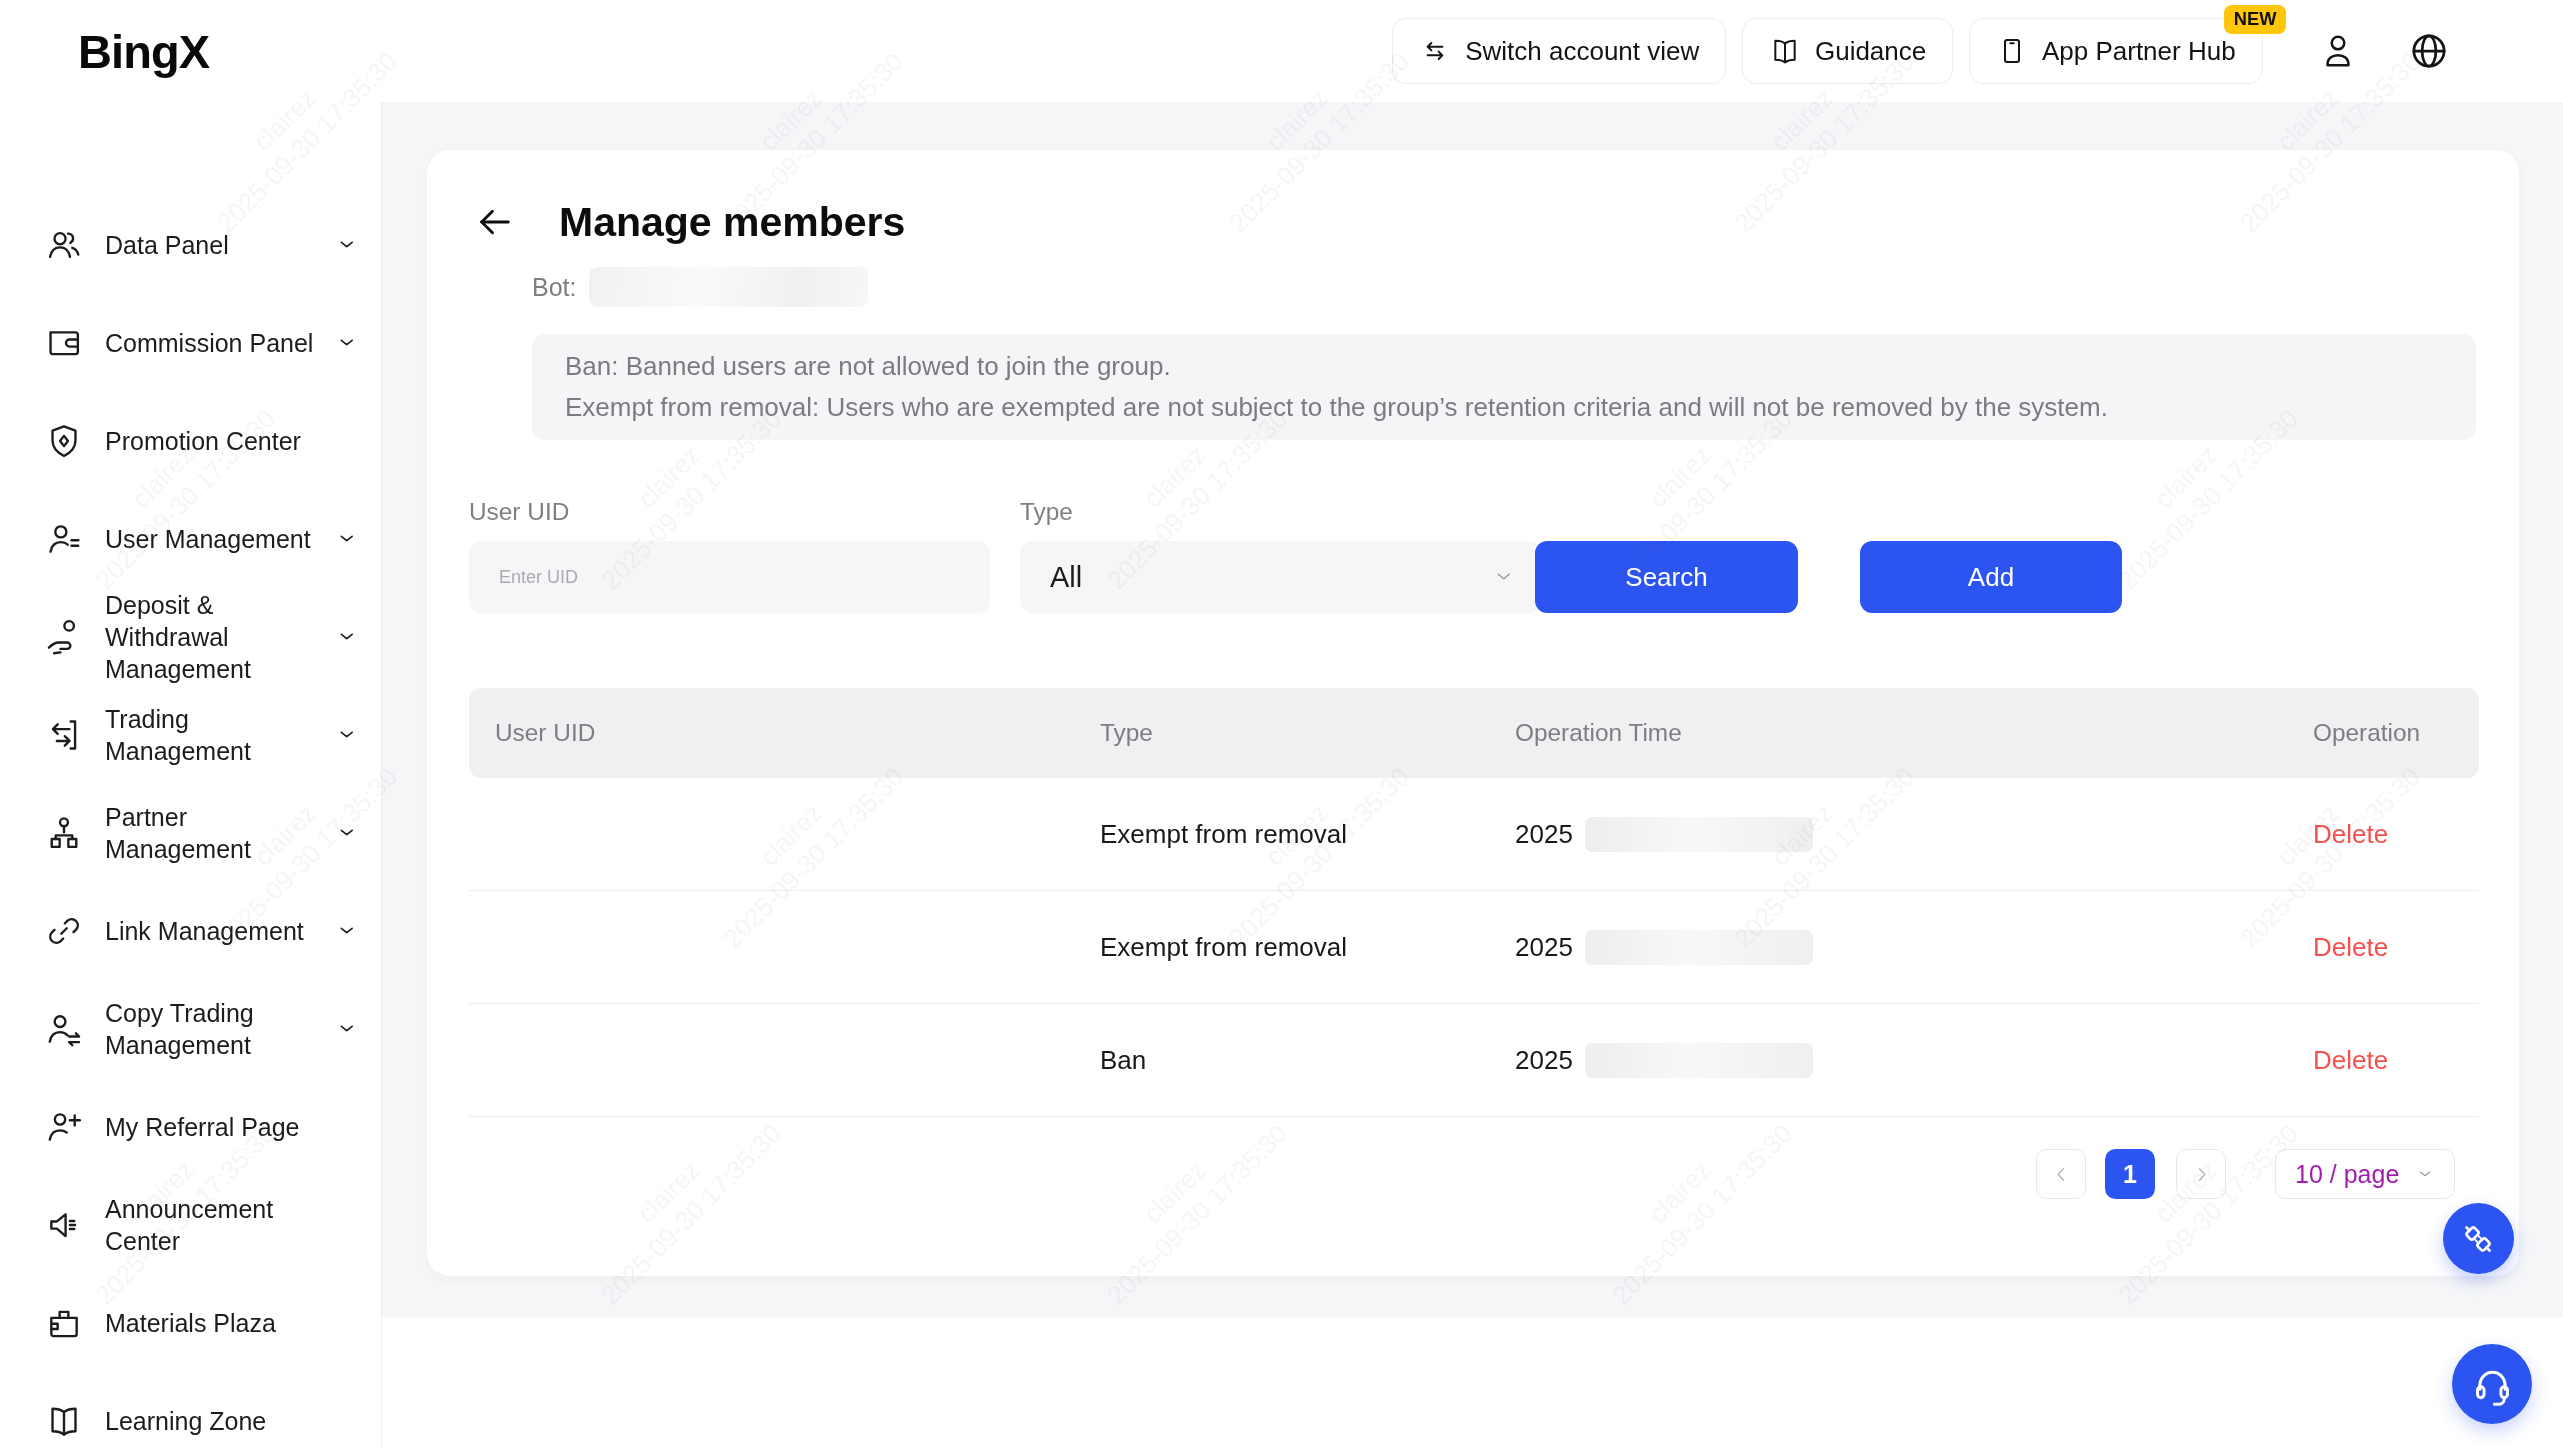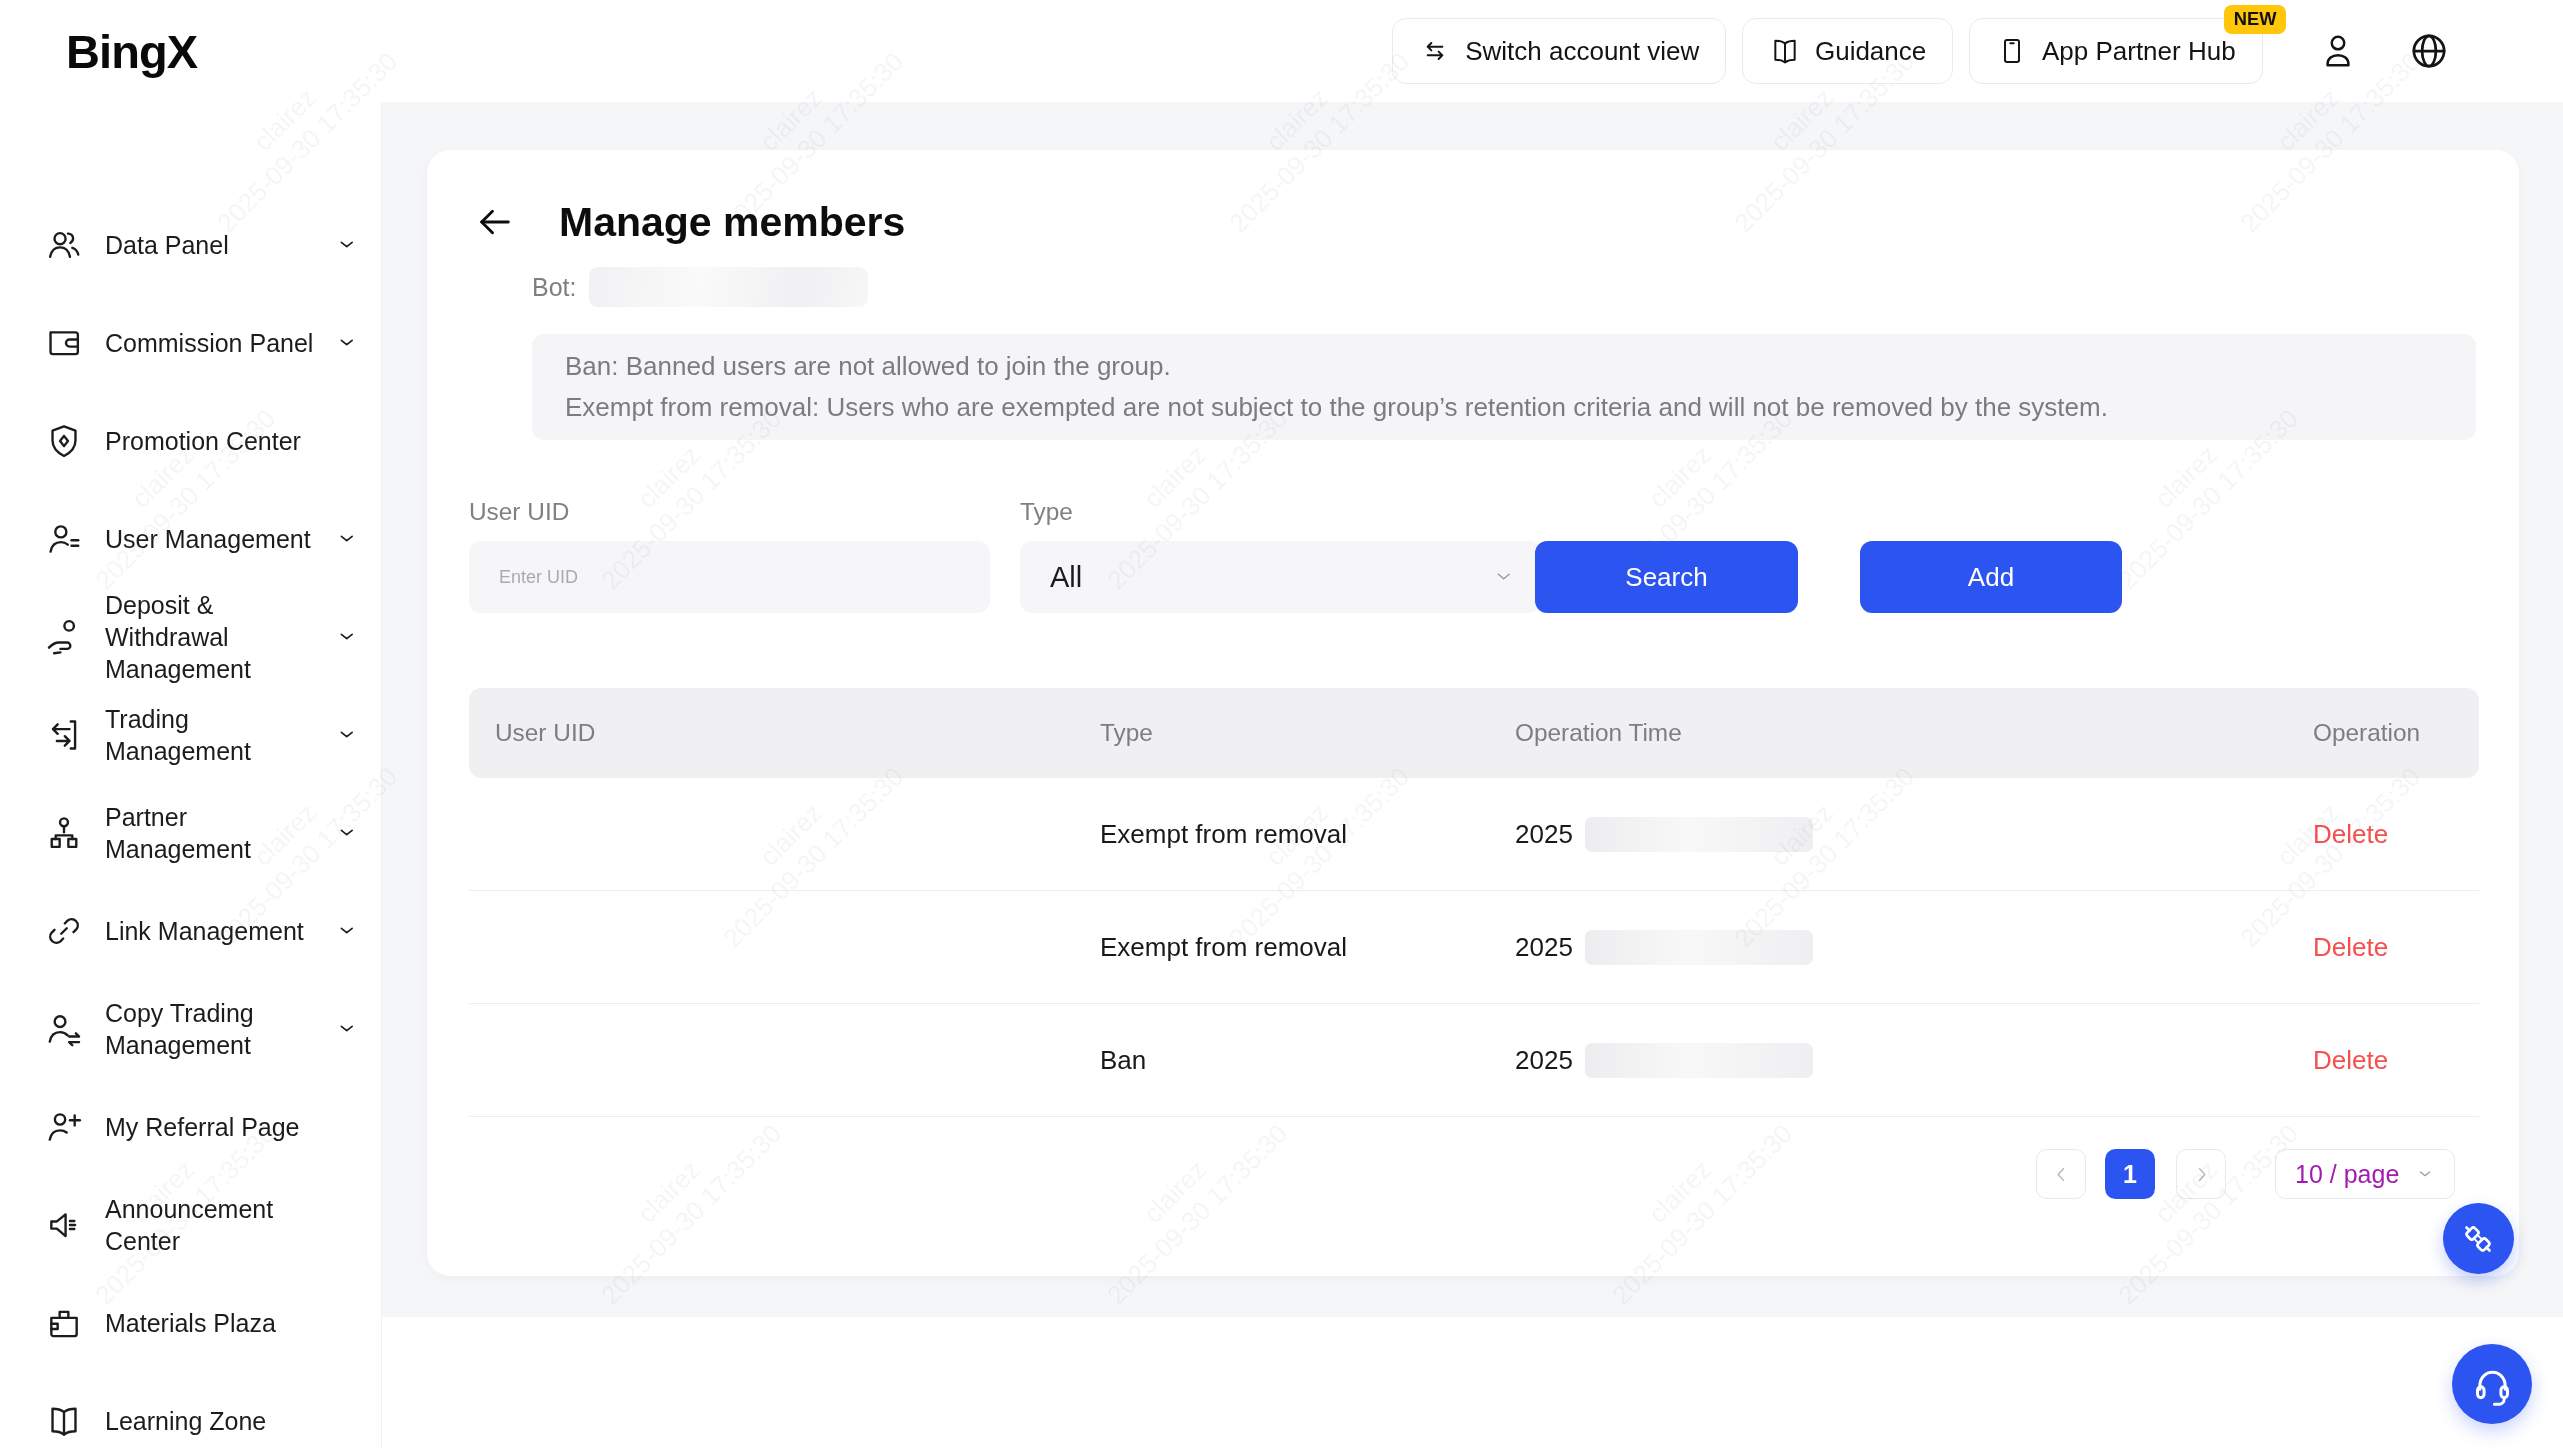--- a/index.html
+++ b/index.html
@@ -8,21 +8,21 @@
   *{box-sizing:border-box}
   html,body{margin:0;padding:0}
   body{
     width:2563px;height:1449px;position:relative;overflow:hidden;background:#fff;
     font-family:"Liberation Sans",sans-serif;color:#1a1a1a;
   }
   svg{display:block}
   .icon svg{width:100%;height:100%;fill:none;stroke:currentColor;stroke-width:3;stroke-linecap:round;stroke-linejoin:round}
 
   
-  .topbar{position:absolute;left:0;top:0;right:0;height:102px;background:#fff;z-index:12}
+  .topbar{position:absolute;left:12px;top:0;right:0;height:102px;background:#fff;z-index:12}
   .logo{position:absolute;left:66px;top:50%;transform:translateY(-50%);font-size:47px;font-weight:800;letter-spacing:-0.9px;color:#0a0a0a}
   .top-actions{position:absolute;right:112px;top:0;height:102px;display:flex;align-items:center;gap:15.7px}
   .btn-outline{position:relative;display:flex;align-items:center;gap:14px;height:66px;padding:0 26px;border:1.7px solid #ebebee;border-radius:14px;background:#fff;font-size:26px;color:#141414;white-space:nowrap}
   .btn-outline .icon{width:32px;height:32px;color:#141414}
   .badge-new{position:absolute;top:-14px;right:-24.4px;background:var(--badge);color:#111;font-size:18.3px;font-weight:700;padding:5.2px 9.6px;border-radius:7.8px;line-height:1}
   .top-icon{width:44px;height:44px;color:#141414}
   .top-icon.avatar{width:40px;height:40px;margin-left:40px}
   .top-icon.globe{margin-left:33px}
 
   

